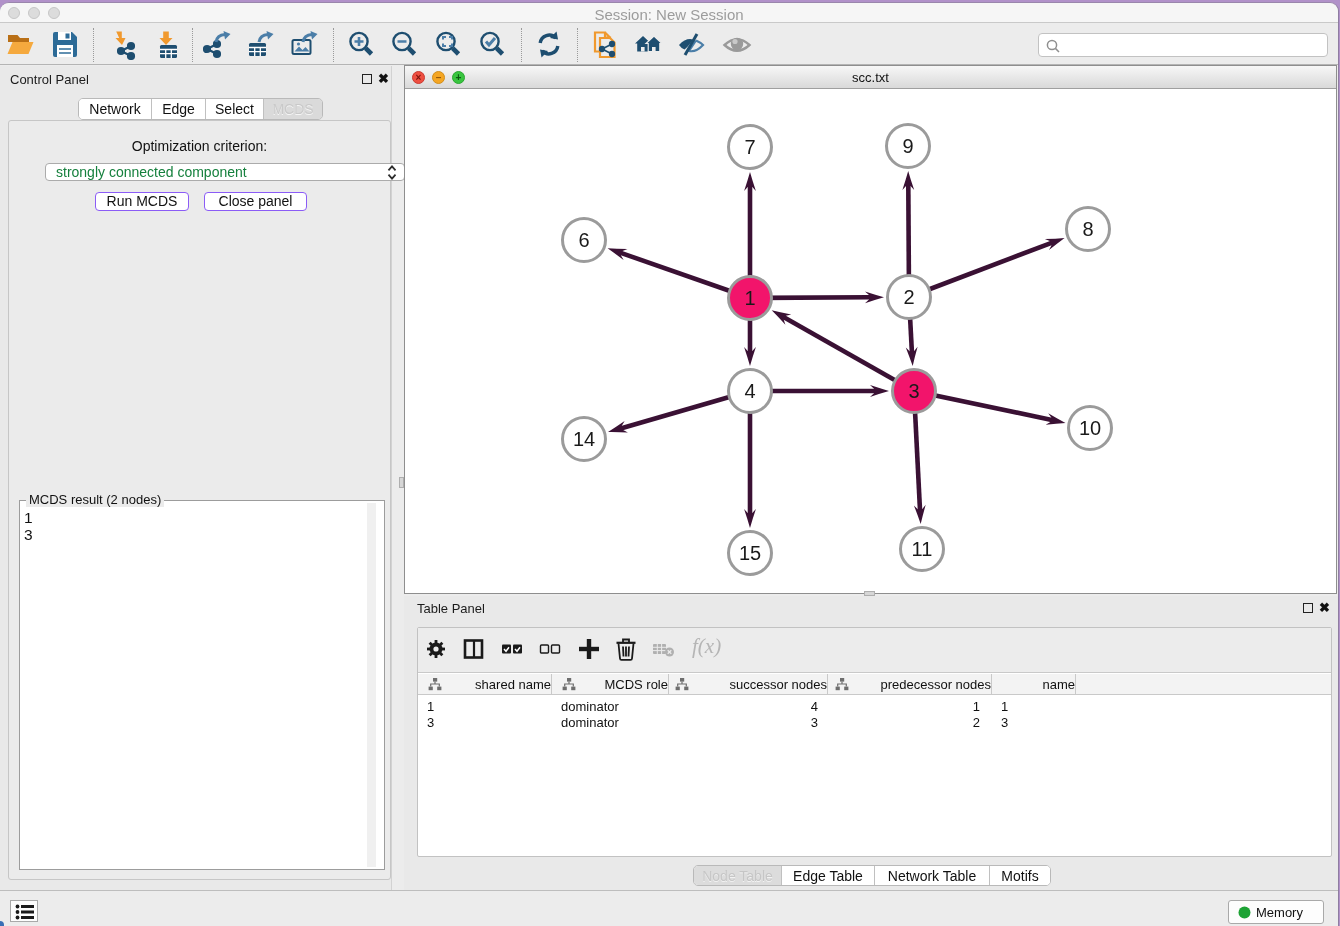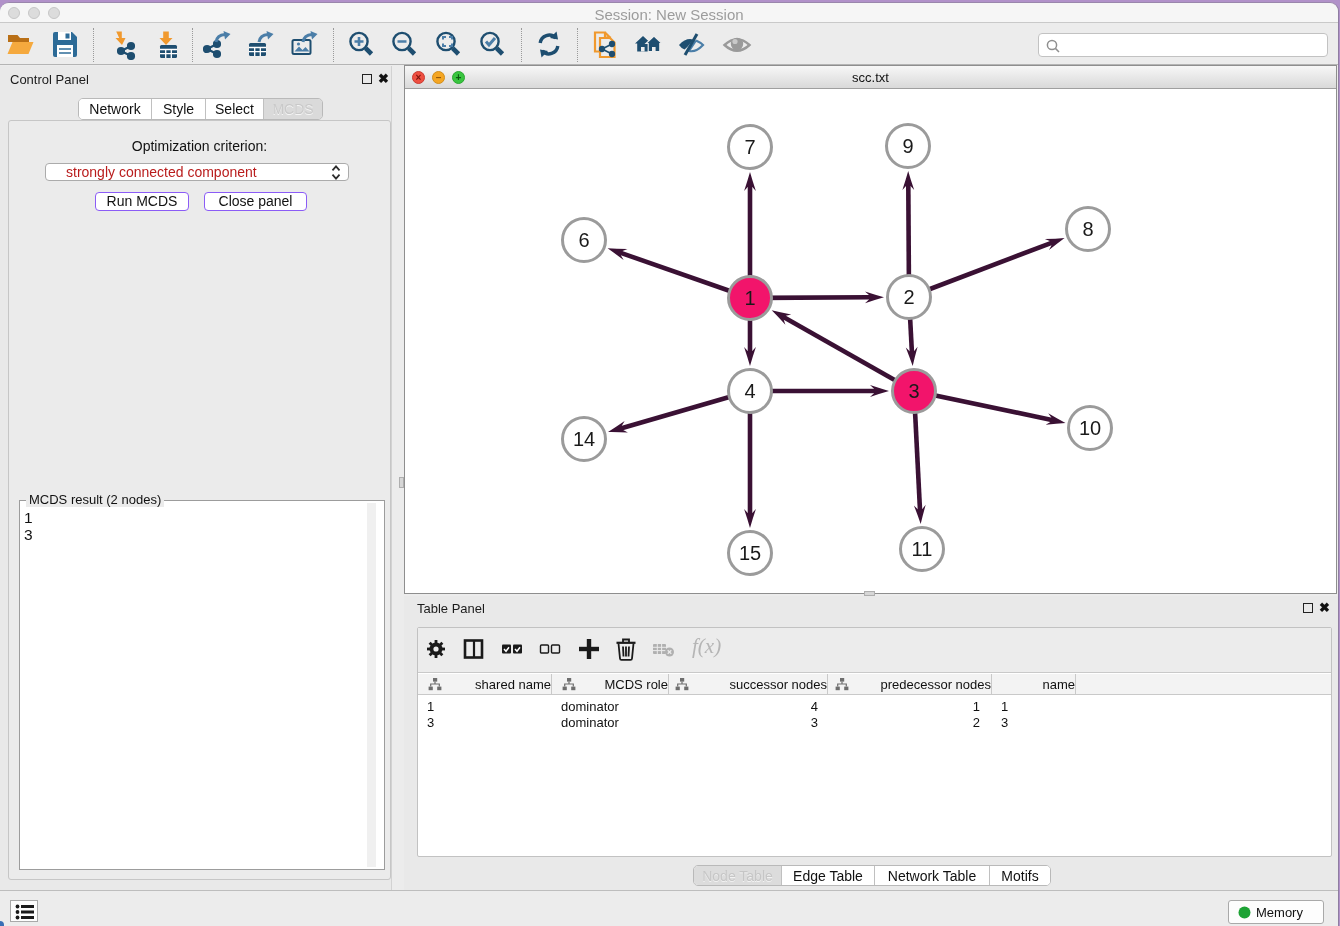--- a/index.html
+++ b/index.html
@@ -18,21 +18,21 @@
 
 #cpanel { position:absolute; left:0; top:63px; width:392px; height:824px; background:#e9e9e9; border-right:1px solid #d2d2d2; }
 #cpanel-title { position:absolute; left:10px; top:6px; font-size:13px; color:#1c1c1c; }
 .float-ic { position:absolute; width:10px; height:10px; border:1.5px solid #222; background:transparent; }
 .close-ic { position:absolute; font-size:13px; color:#111; font-weight:bold; }
 #cp-tabs { position:absolute; left:78px; top:32px; height:22px; display:flex; border:1px solid #b9b9b9; border-radius:5px; overflow:hidden; }
 .cptab { height:100%; font-size:14px; text-align:center; line-height:21px; background:#fff; color:#111; border-right:1px solid #c0c0c0; }
 .cptab.sel { background:#dadada; color:#c9c9c9; text-shadow:0 1px 0 #f5f5f5; border-right:none; }
 #cp-content { position:absolute; left:8px; top:54px; width:383px; height:760px; background:#ebebeb; border:1px solid #c6c6c6; border-radius:3px; }
 #opt-label { position:absolute; left:0; top:17px; width:100%; text-align:center; font-size:14px; color:#111; }
-#opt-select { position:absolute; left:36px; top:42px; width:304px; height:18px; background:#fff; border:1px solid #ababab; border-radius:4px; font-size:14px; color:#b91c1c; line-height:16px; padding-left:20px; }
+#opt-select { position:absolute; left:36px; top:42px; width:360px; height:18px; background:#fff; border:1px solid #ababab; border-radius:4px; font-size:14px; color:#15803d; line-height:16px; padding-left:10px; }
 .btn { position:absolute; height:19px; background:#fff; border:1px solid #8b5cf6; border-radius:4px; font-size:14px; color:#111; text-align:center; line-height:17px; }
 #mcds-box { position:absolute; left:10px; top:379px; width:366px; height:370px; border:1px solid #9c9c9c; background:#fff; }
 #mcds-legend { position:absolute; left:6px; top:-9px; background:#ebebeb; font-size:13px; color:#111; padding:0 3px; }
 #mcds-text { position:absolute; left:4px; top:9px; font-size:15.5px; color:#111; line-height:16.5px; font-family:"Liberation Sans",sans-serif; }
 #mcds-sb { position:absolute; right:8px; top:2px; width:9px; height:364px; background:#f0f0f0; }
 
 #netwin { position:absolute; left:404px; top:62px; width:933px; height:529px; border:1px solid #8e8e8e; background:#fff; }
 #nw-titlebar { position:absolute; left:0; top:0; width:100%; height:23px; background:linear-gradient(#f7f7f7,#d9d9d9); border-bottom:1px solid #9f9f9f; }
 #nw-title { position:absolute; top:4px; width:100%; text-align:center; font-size:13px; color:#111; }
 .nwtl { position:absolute; top:5px; width:13px; height:13px; border-radius:50%; font-size:10px; font-weight:bold; text-align:center; line-height:12px; }
@@ -198,21 +198,21 @@
           <line x1="10.4" y1="10.4" x2="14" y2="14" stroke="#8f8f8f" stroke-width="1.5"></line>
         </svg>
       </div>
     </div>
   <div id="cpanel">
     <div id="cpanel-title">Control Panel</div>
     <div class="float-ic" style="left:362px; top:8px;"></div>
     <div class="close-ic" style="left:378px; top:5px;">✖</div>
     <div id="cp-tabs">
       <div class="cptab" style="width:73px;">Network</div>
-      <div class="cptab" style="width:54px;">Style</div>
+      <div class="cptab" style="width:54px;">Edge</div>
       <div class="cptab" style="width:58px;">Select</div>
       <div class="cptab sel" style="width:58px;">MCDS</div>
     </div>
     <div id="cp-content">
       <div id="opt-label">Optimization criterion:</div>
       <div id="opt-select">strongly connected component<svg style="position:absolute;right:6px;top:1px" width="12" height="15" viewBox="0 0 13 17">
             <path d="M2.5 6 L6.5 1.5 L10.5 6" stroke="#2e2e2e" stroke-width="2" fill="none"></path>
             <path d="M2.5 11 L6.5 15.5 L10.5 11" stroke="#2e2e2e" stroke-width="2" fill="none"></path>
           </svg></div>
       <div class="btn" style="left:86px; top:71px; width:94px;">Run MCDS</div>

